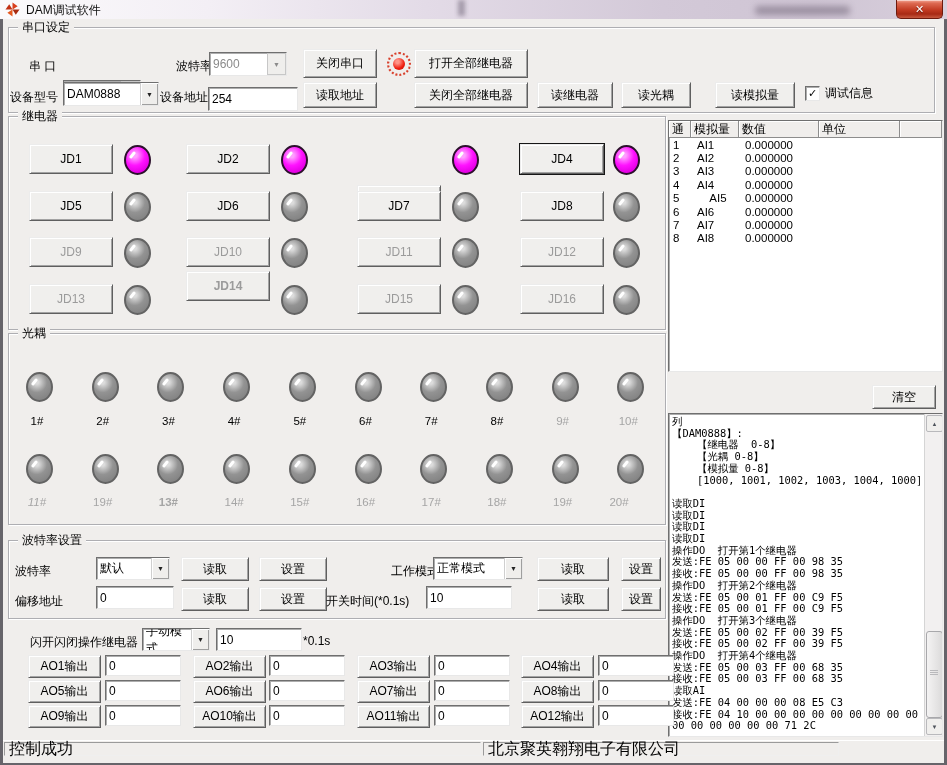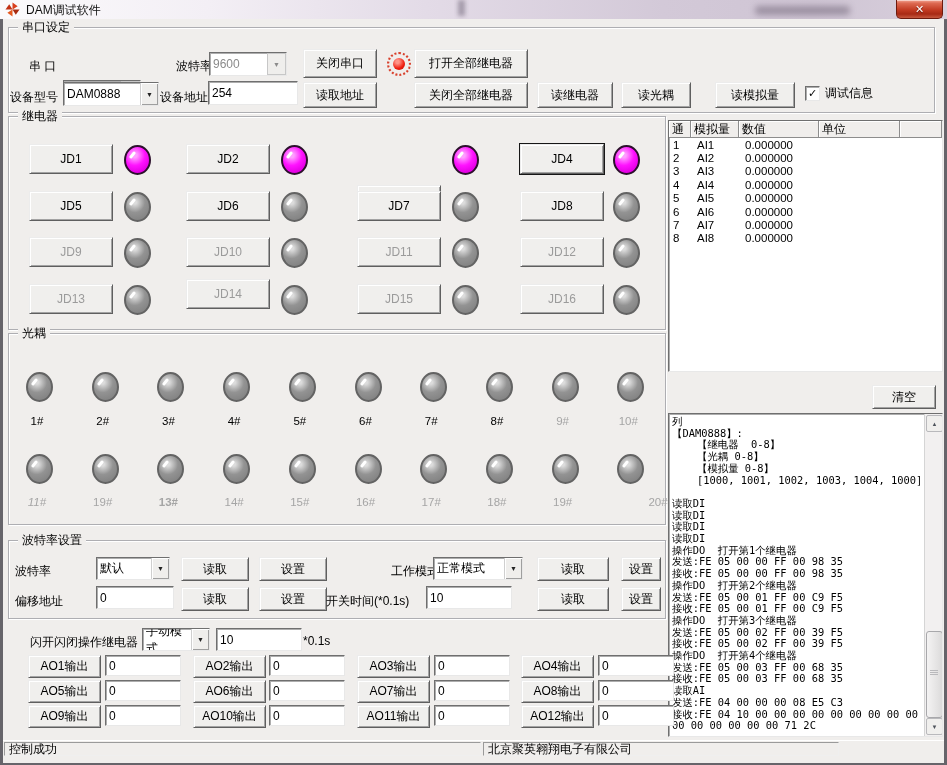--- a/index.html
+++ b/index.html
@@ -75,21 +75,21 @@
   .sb .sbtn{position:absolute;left:1px;width:15px;height:15px;background:#f0efed;border:1px solid #b9b9bc;border-radius:2px;
     display:flex;align-items:center;justify-content:center;font-size:6px;color:#4f545c;}
   .sb .up{top:1px;} .sb .dn{bottom:1px;}
   .sb .thumb{position:absolute;left:1px;top:217px;height:85px;width:15px;background:linear-gradient(90deg,#f4f3f3,#dcdbdb);
     border:1px solid #a8a8ab;border-radius:3px;}
   .sb .thumb::after{content:"";position:absolute;left:3px;top:38px;width:8px;height:5px;
     background:repeating-linear-gradient(#b9b9bc 0 1px,transparent 1px 2px);}
   
   #statusbar{position:absolute;left:0px;top:721px;width:941px;height:22px;background:#f0eeec;border-top:1px solid #fff;}
   .scell{position:absolute;height:14px;top:1px;border:1px solid;border-color:#9a9a9a #efefef #efefef #9a9a9a;
-    font-size:12px;display:flex;align-items:center;padding-left:4px;box-sizing:border-box;background:#f0eeec;color:#000;}
+    font-size:16px;display:flex;align-items:center;padding-left:4px;box-sizing:border-box;background:#f0eeec;color:#000;}
   .scell.time{top:-10px;height:31px;background:#fbfbfb;font-size:13px;}
   .opto-label{position:absolute;font-size:11.5px;text-align:center;width:40px;}
   .opto-label.dis{color:#a5a5a5;}
 </style>
 </head>
 <body>
 
 <div id="win">
 
   <div id="titlebar">
@@ -126,21 +126,21 @@
           <span class="core"></span>
         </span>
       <div class="btn" style="left:405px;top:21px;width:112px;height:27px;">打开全部继电器</div>
 
       <span class="lbl" style="left:1px;top:61px;">设备型号</span>
       <div class="combo" style="left:54px;top:54px;width:94px;height:22px;">
         <span class="cfield">DAM0888</span>
         <span class="cbtn">▼</span>
       </div>
       <span class="lbl" style="left:151px;top:61px;">设备地址</span>
-      <div class="edit" style="left:199px;top:53px;width:82px;height:18px;">254</div>
+      <div class="edit" style="left:199px;top:59px;width:82px;height:18px;">254</div>
       <div class="btn" style="left:294px;top:54px;width:72px;height:24px;">读取地址</div>
       <div class="btn" style="left:405px;top:54px;width:112px;height:24px;">关闭全部继电器</div>
       <div class="btn" style="left:528px;top:54px;width:74px;height:24px;">读继电器</div>
       <div class="btn" style="left:612px;top:54px;width:68px;height:24px;">读光耦</div>
       <div class="btn" style="left:706px;top:54px;width:78px;height:24px;">读模拟量</div>
       <div class="chk" style="left:796px;top:57px;">
         <span class="box">✓</span>
         <span class="clabel">调试信息</span>
       </div>
     </div>
@@ -166,21 +166,21 @@
         <div class="btn dis" style="left: 20px; top: 120px; width: 82px; height: 28px;">JD9</div>
         <div class="led off" style="left: 115px; top: 121px;"></div>
         <div class="btn dis" style="left: 177px; top: 120px; width: 82px; height: 28px;">JD10</div>
         <div class="led off" style="left: 272px; top: 121px;"></div>
         <div class="btn dis" style="left: 348px; top: 120px; width: 82px; height: 28px;">JD11</div>
         <div class="led off" style="left: 443px; top: 121px;"></div>
         <div class="btn dis" style="left: 511px; top: 120px; width: 82px; height: 28px;">JD12</div>
         <div class="led off" style="left: 604px; top: 121px;"></div>
         <div class="btn dis" style="left: 20px; top: 167px; width: 82px; height: 28px;">JD13</div>
         <div class="led off" style="left: 115px; top: 168px;"></div>
-        <div class="btn dis" style="left: 177px; top: 162px; width: 82px; height: 28px;">JD14</div>
+        <div class="btn dis" style="left: 177px; top: 154px; width: 82px; height: 28px; font-weight: bold;">JD14</div>
         <div class="led off" style="left: 272px; top: 168px;"></div>
         <div class="btn dis" style="left: 348px; top: 167px; width: 82px; height: 28px;">JD15</div>
         <div class="led off" style="left: 443px; top: 168px;"></div>
         <div class="btn dis" style="left: 511px; top: 167px; width: 82px; height: 28px;">JD16</div>
         <div class="led off" style="left: 604px; top: 168px;"></div>
       </div>
 
     <div id="analog-table" style="left:665px;top:101px;">
       <div id="t-head">
           <div class="hc" style="width: 22px;">通</div>
@@ -209,21 +209,21 @@
             <span style="width: 81px; padding-left: 4px;"></span>
           </div>
           <div class="tr">
             <span style="width: 22px; padding-left: 4px;">4</span>
             <span style="width: 48px; padding-left: 6px;">AI4</span>
             <span style="width: 80px; padding-left: 6px;">0.000000</span>
             <span style="width: 81px; padding-left: 4px;"></span>
           </div>
           <div class="tr">
             <span style="width: 22px; padding-left: 4px;">5</span>
-            <span style="width: 48px; padding-left: 6px;">AI5</span>
+            <span style="width: 48px; padding-left: 6px; text-align: center;">AI5</span>
             <span style="width: 80px; padding-left: 6px;">0.000000</span>
             <span style="width: 81px; padding-left: 4px;"></span>
           </div>
           <div class="tr">
             <span style="width: 22px; padding-left: 4px;">6</span>
             <span style="width: 48px; padding-left: 6px;">AI6</span>
             <span style="width: 80px; padding-left: 6px;">0.000000</span>
             <span style="width: 81px; padding-left: 4px;"></span>
           </div>
           <div class="tr">
@@ -312,21 +312,21 @@
         <div class="opto-label dis" style="left: 270.8px; top: 162px;">15#</div>
         <div class="led off" style="left: 345.5px; top: 120px;"></div>
         <div class="opto-label dis" style="left: 336.5px; top: 162px;">16#</div>
         <div class="led off" style="left: 411.2px; top: 120px;"></div>
         <div class="opto-label dis" style="left: 402.2px; top: 162px;">17#</div>
         <div class="led off" style="left: 476.9px; top: 120px;"></div>
         <div class="opto-label dis" style="left: 467.9px; top: 162px;">18#</div>
         <div class="led off" style="left: 542.6px; top: 120px;"></div>
         <div class="opto-label dis" style="left: 533.6px; top: 162px;">19#</div>
         <div class="led off" style="left: 608.3px; top: 120px;"></div>
-        <div class="opto-label dis" style="left: 629px; top: 162px; text-align: center;">20#</div>
+        <div class="opto-label dis" style="left: 590px; top: 162px; text-align: center;">20#</div>
       </div>
 
     <div class="group" style="left:5px;top:521px;width:656px;height:77px;">
       <span class="group-label">波特率设置</span>
       <span class="lbl" style="left:6px;top:22px;">波特率</span>
       <div class="combo" style="left:87px;top:16px;width:72px;height:21px;">
         <span class="cfield">默认</span>
         <span class="cbtn">▼</span>
       </div>
       <div class="btn" style="left:172px;top:16px;width:66px;height:22px;">读取</div>

